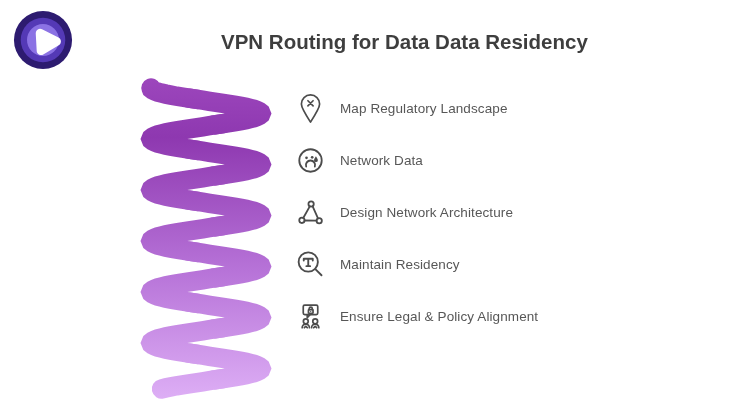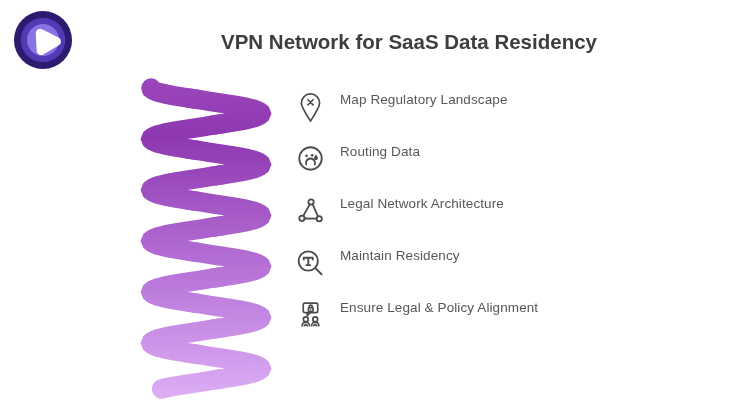--- a/index.html
+++ b/index.html
@@ -9,21 +9,21 @@
     font-family:"Liberation Sans",sans-serif;
   }
   .logo{position:absolute;left:12px;top:9px;width:62px;height:62px;}
   .title{
     position:absolute;left:221px;top:30px;white-space:nowrap;
     font-size:20.5px;font-weight:bold;color:var(--title,#3e3e3e);
     letter-spacing:0px;
   }
   #spiral{position:absolute;left:0;top:0;pointer-events:none;}
   .steps{position:absolute;left:293px;top:92px;}
-  .step{display:flex;align-items:flex-start;height:32px;margin-bottom:20px;}
+  .step{display:flex;align-items:center;height:32px;margin-bottom:20px;}
   .icon{
     width:34px;display:flex;justify-content:center;align-items:center;
     color:var(--icon,#4c4c4c);flex:0 0 34px;
   }
   .label{
     margin-left:13px;font-size:13.5px;color:var(--label,#575757);
     letter-spacing:0.1px;white-space:nowrap;
   }
 </style>
 </head>
@@ -31,21 +31,21 @@
 
 <div class="canvas" style="--background: #FFFFFF; --title: #3E3E3E; --label: #575757; --icon: #4C4C4C;">
 
   <svg class="logo" viewBox="0 0 64 64">
     <circle cx="32" cy="32" r="30" fill="#2D1B70"></circle>
     <circle cx="32" cy="32" r="23" fill="#5439B6"></circle>
     <circle cx="32" cy="32" r="16.5" fill="#8B72E4"></circle>
     <path d="M29 25 L46 33.5 L30 43 Z" stroke="#FFFFFF" stroke-width="9" stroke-linejoin="round" fill="#FFFFFF"></path>
   </svg>
 
-  <div class="title">VPN Network for SaaS Data Residency</div>
+  <div class="title">VPN Routing for Data Data Residency</div>
 
   <svg id="spiral" width="740" height="420" viewBox="0 0 740 420">
       <defs>
         <linearGradient id="sg" gradientUnits="userSpaceOnUse" x1="0" y1="80" x2="0" y2="398">
           <stop offset="0" stop-color="#9C46BC"></stop>
           <stop offset="0.18" stop-color="#8E38B0"></stop>
           <stop offset="0.6" stop-color="#B773D8"></stop>
           <stop offset="1" stop-color="#DDAEF5"></stop>
         </linearGradient>
       </defs>
@@ -92,33 +92,33 @@
     <div class="step">
       <span class="icon">
         <svg width="29" height="29" viewBox="0 0 24 24" fill="none" stroke="currentColor" stroke-width="1.5" stroke-linecap="round" stroke-linejoin="round">
           <circle cx="12" cy="12" r="9.3"></circle>
           <circle cx="8.7" cy="9.8" r="1.1" fill="currentColor" stroke="none"></circle>
           <circle cx="13.4" cy="9.4" r="1.1" fill="currentColor" stroke="none"></circle>
           <path d="M16.5 8.4c-.9 1.5-1.6 2.4-1.6 3.3a1.6 1.6 0 0 0 3.2 0c0-.9-.7-1.8-1.6-3.3z" fill="currentColor" stroke="none"></path>
           <path d="M8.4 17a3.8 3.8 0 1 1 7.2 0"></path>
         </svg>
       </span>
-      <span class="label">Routing Data</span>
+      <span class="label">Network Data</span>
     </div>
 
     <div class="step">
       <span class="icon">
         <svg width="29" height="29" viewBox="0 0 24 24" fill="none" stroke="currentColor" stroke-width="1.5" stroke-linecap="round" stroke-linejoin="round">
           <circle cx="12.5" cy="5" r="2.2"></circle>
           <circle cx="4.9" cy="18.5" r="2.2"></circle>
           <circle cx="19.2" cy="18.8" r="2.2"></circle>
           <path d="M11.4 6.9L6 16.6M13.7 6.8l4.5 10M7.1 18.6l9.9.2"></path>
         </svg>
       </span>
-      <span class="label">Legal Network Architecture</span>
+      <span class="label">Design Network Architecture</span>
     </div>
 
 
     <div class="step">
       <span class="icon">
         <svg width="30" height="30" viewBox="0 0 24 24" fill="none" stroke="currentColor" stroke-width="1.5" stroke-linecap="round" stroke-linejoin="round">
           <circle cx="10.6" cy="10.4" r="7.7"></circle>
           <path d="M16.3 16.1l4.9 4.9"></path>
           <path d="M7 7.8h7.2M7 7.8v1.4M14.2 7.8v1.4M10.6 7.8v5.6M9.1 13.7h3"></path>
         </svg>

